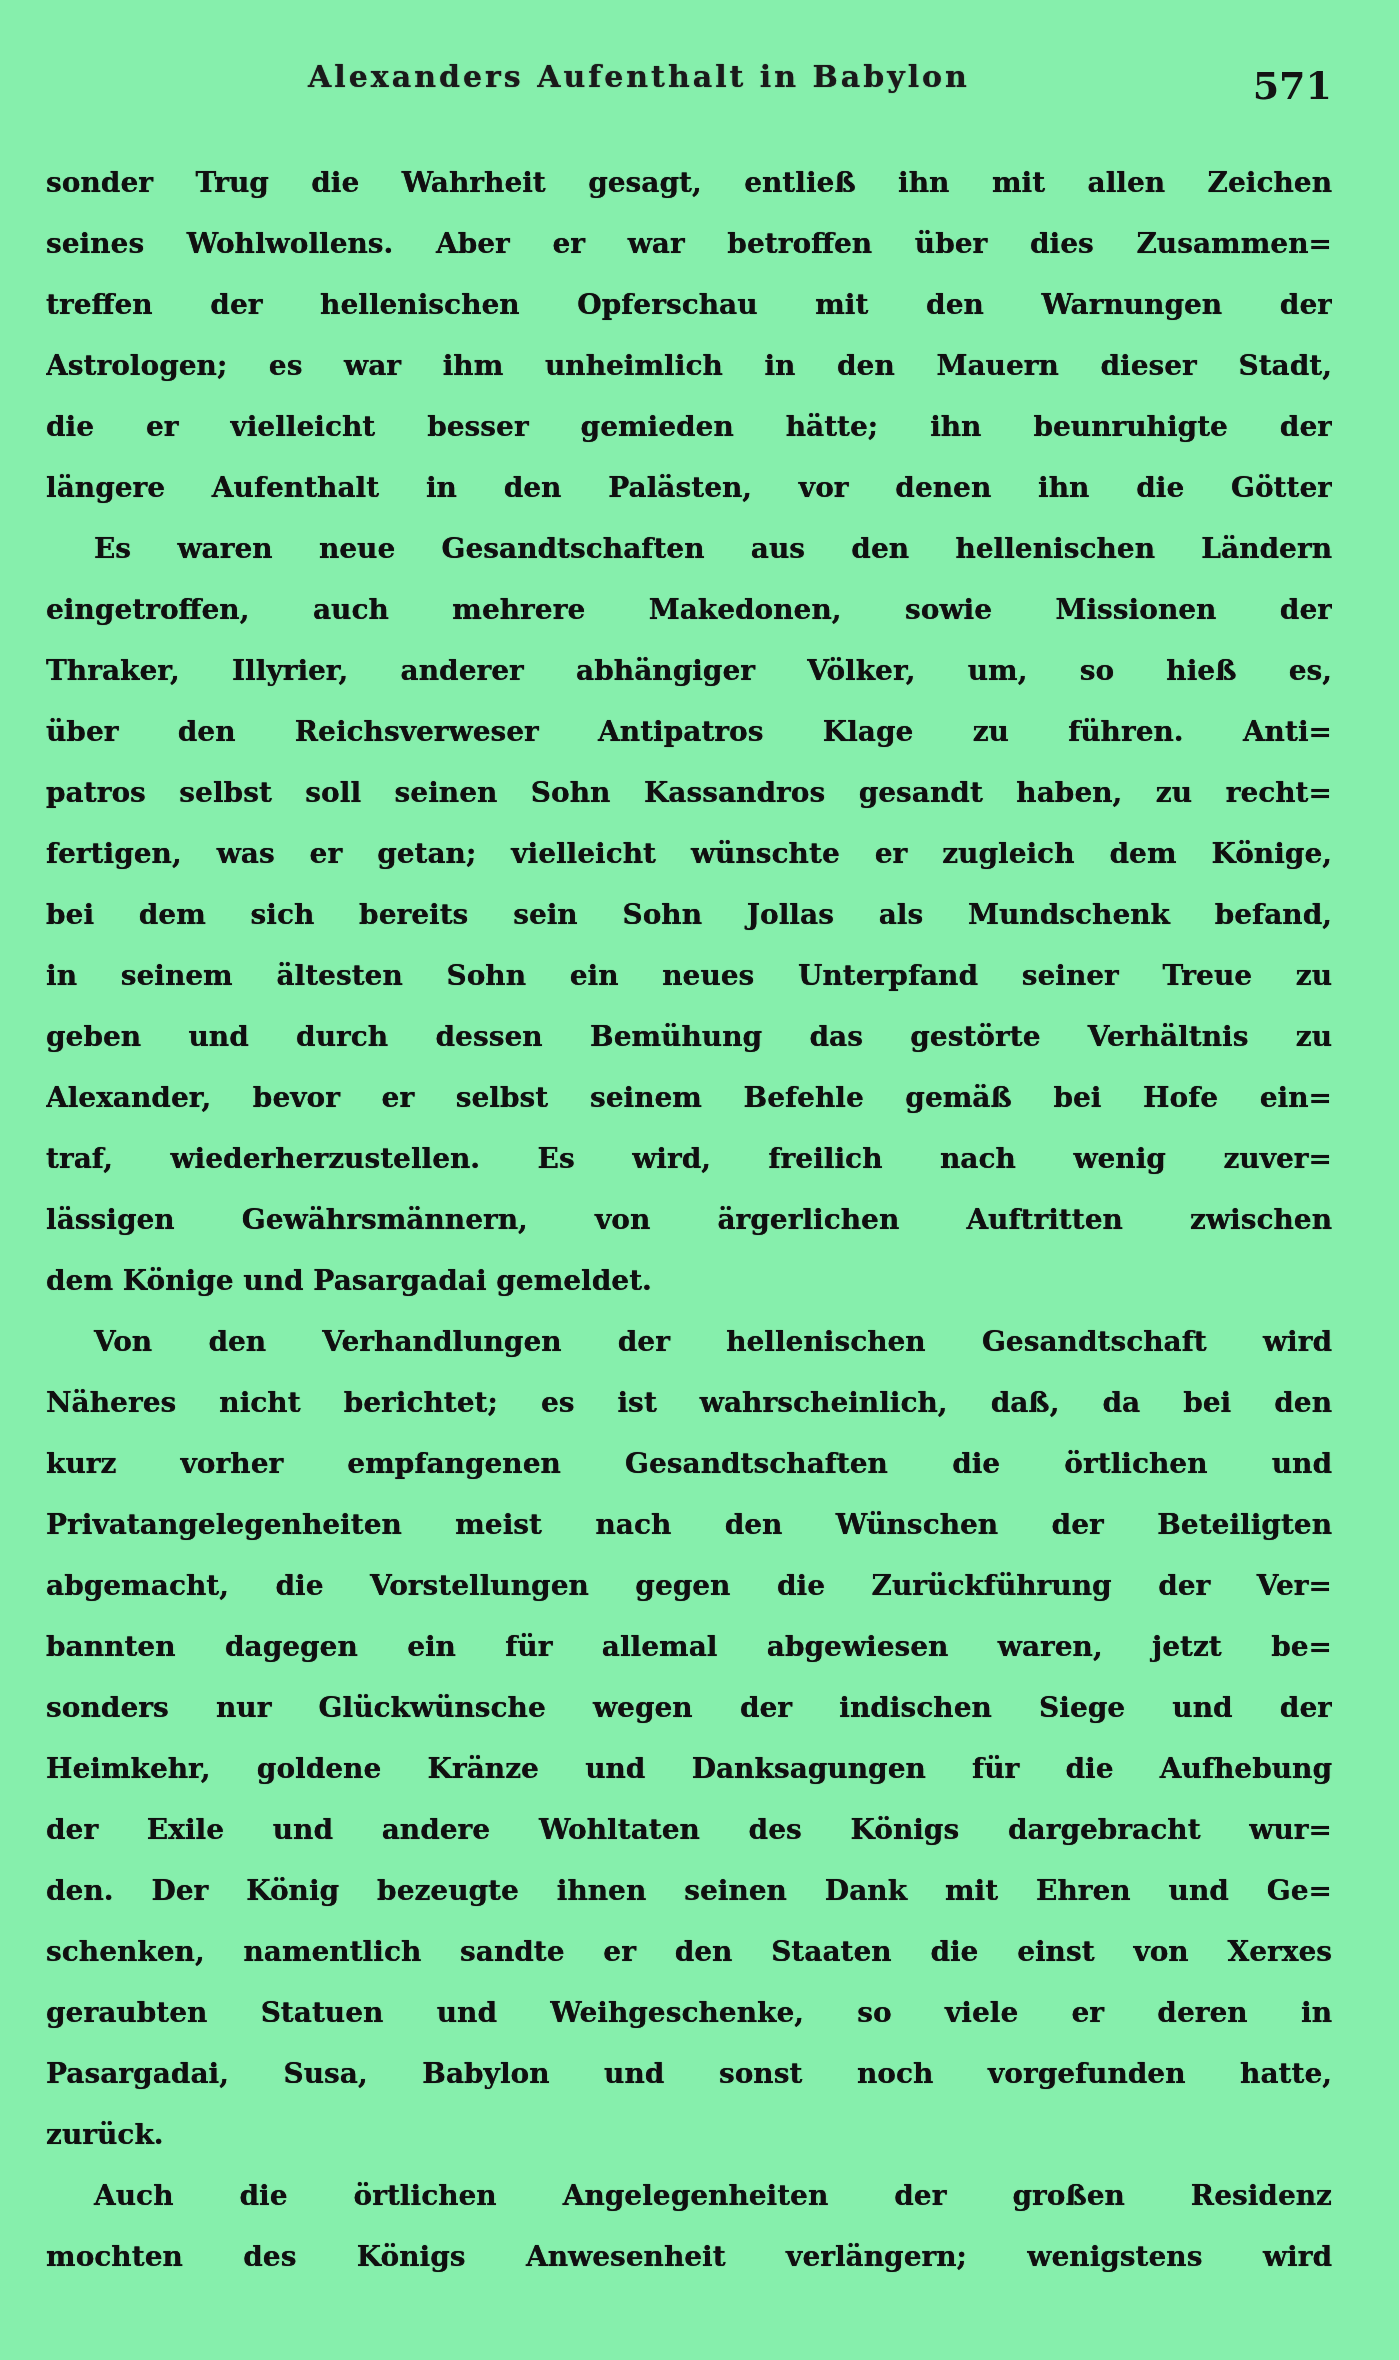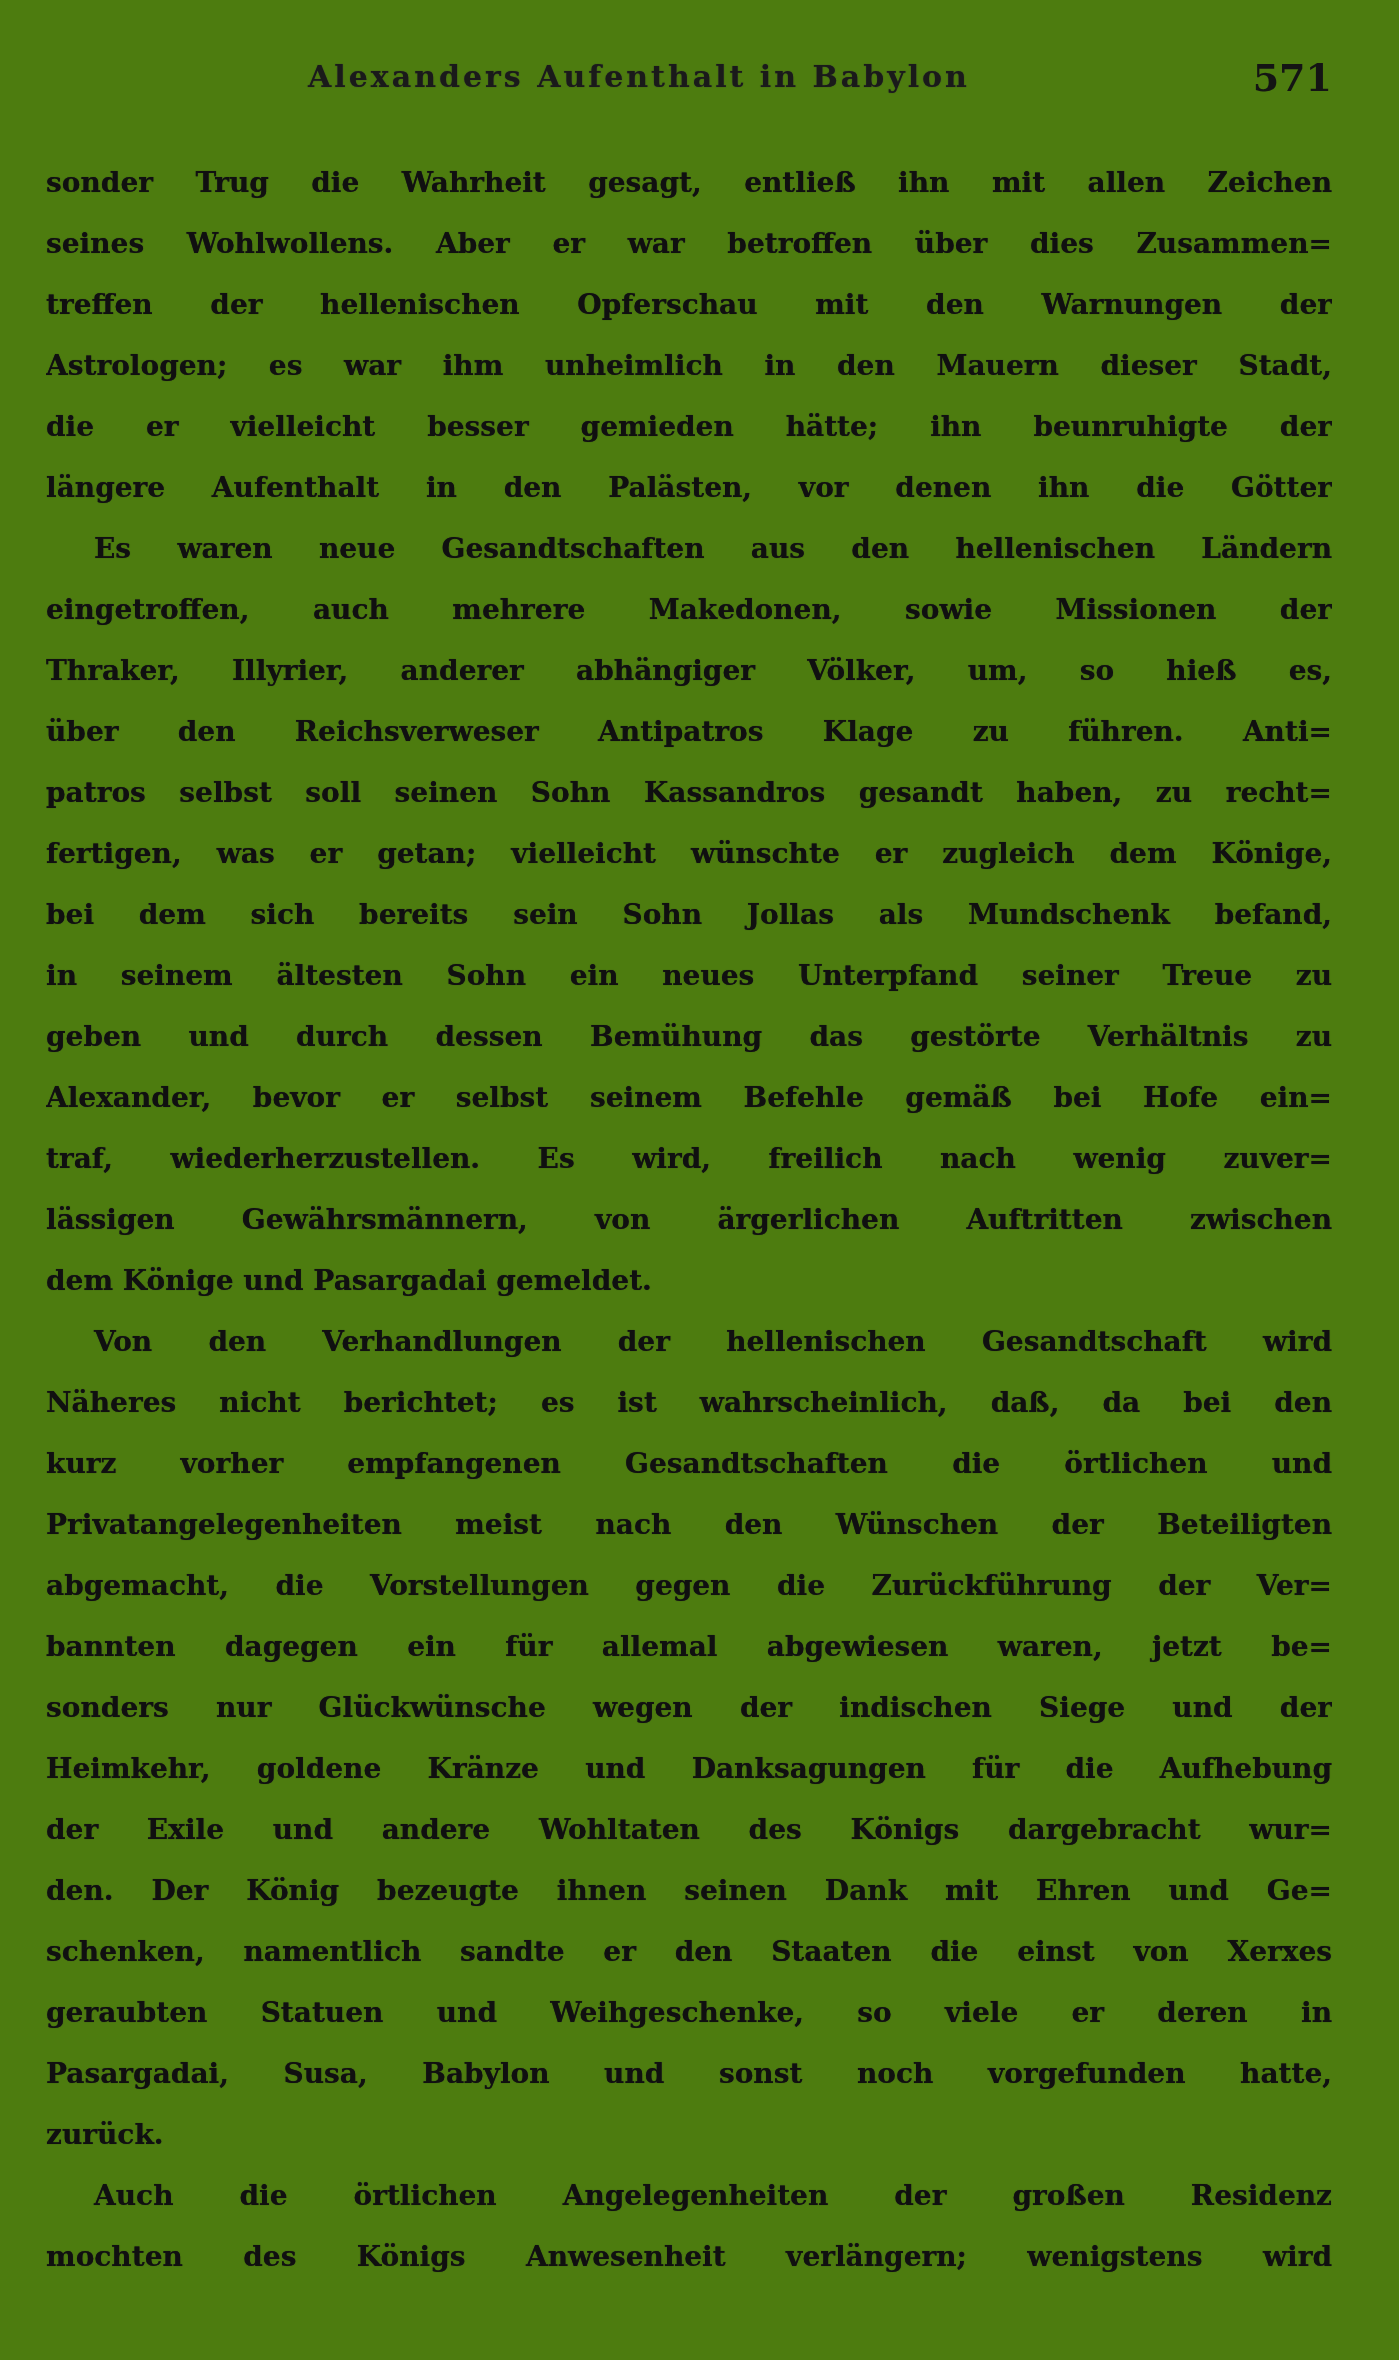--- a/index.html
+++ b/index.html
@@ -7,21 +7,21 @@
     padding: 0;
     background: #ffffff;
     width: 1399px;
     height: 2360px;
     overflow: hidden;
   }
   .page {
     position: relative;
     width: 1399px;
     height: 2360px;
-    background: #4d7c0f;
+    background: #86efac;
     color: #0d0d0d;
     font-family: "DejaVu Serif", "Liberation Serif", serif;
     box-sizing: border-box;
     padding: 50px 67px 0 46px;
   }
   .running-head {
     position: relative;
     height: 58px;
   }
   .running-title {
@@ -31,21 +31,21 @@
     font-size: 30px;
     font-weight: 700;
     letter-spacing: 3px;
     color: #1a1a1a;
     line-height: 54px;
     text-shadow: 0 0 1px #333;
   }
   .page-number {
     position: absolute;
     right: 0;
-    top: 6px;
+    top: 14px;
     font-size: 38px;
     font-weight: 700;
     color: #141414;
     line-height: 44px;
   }
   .text-block {
     margin-top: 44px;
   }
   .para { margin: 0; }
   .line {

